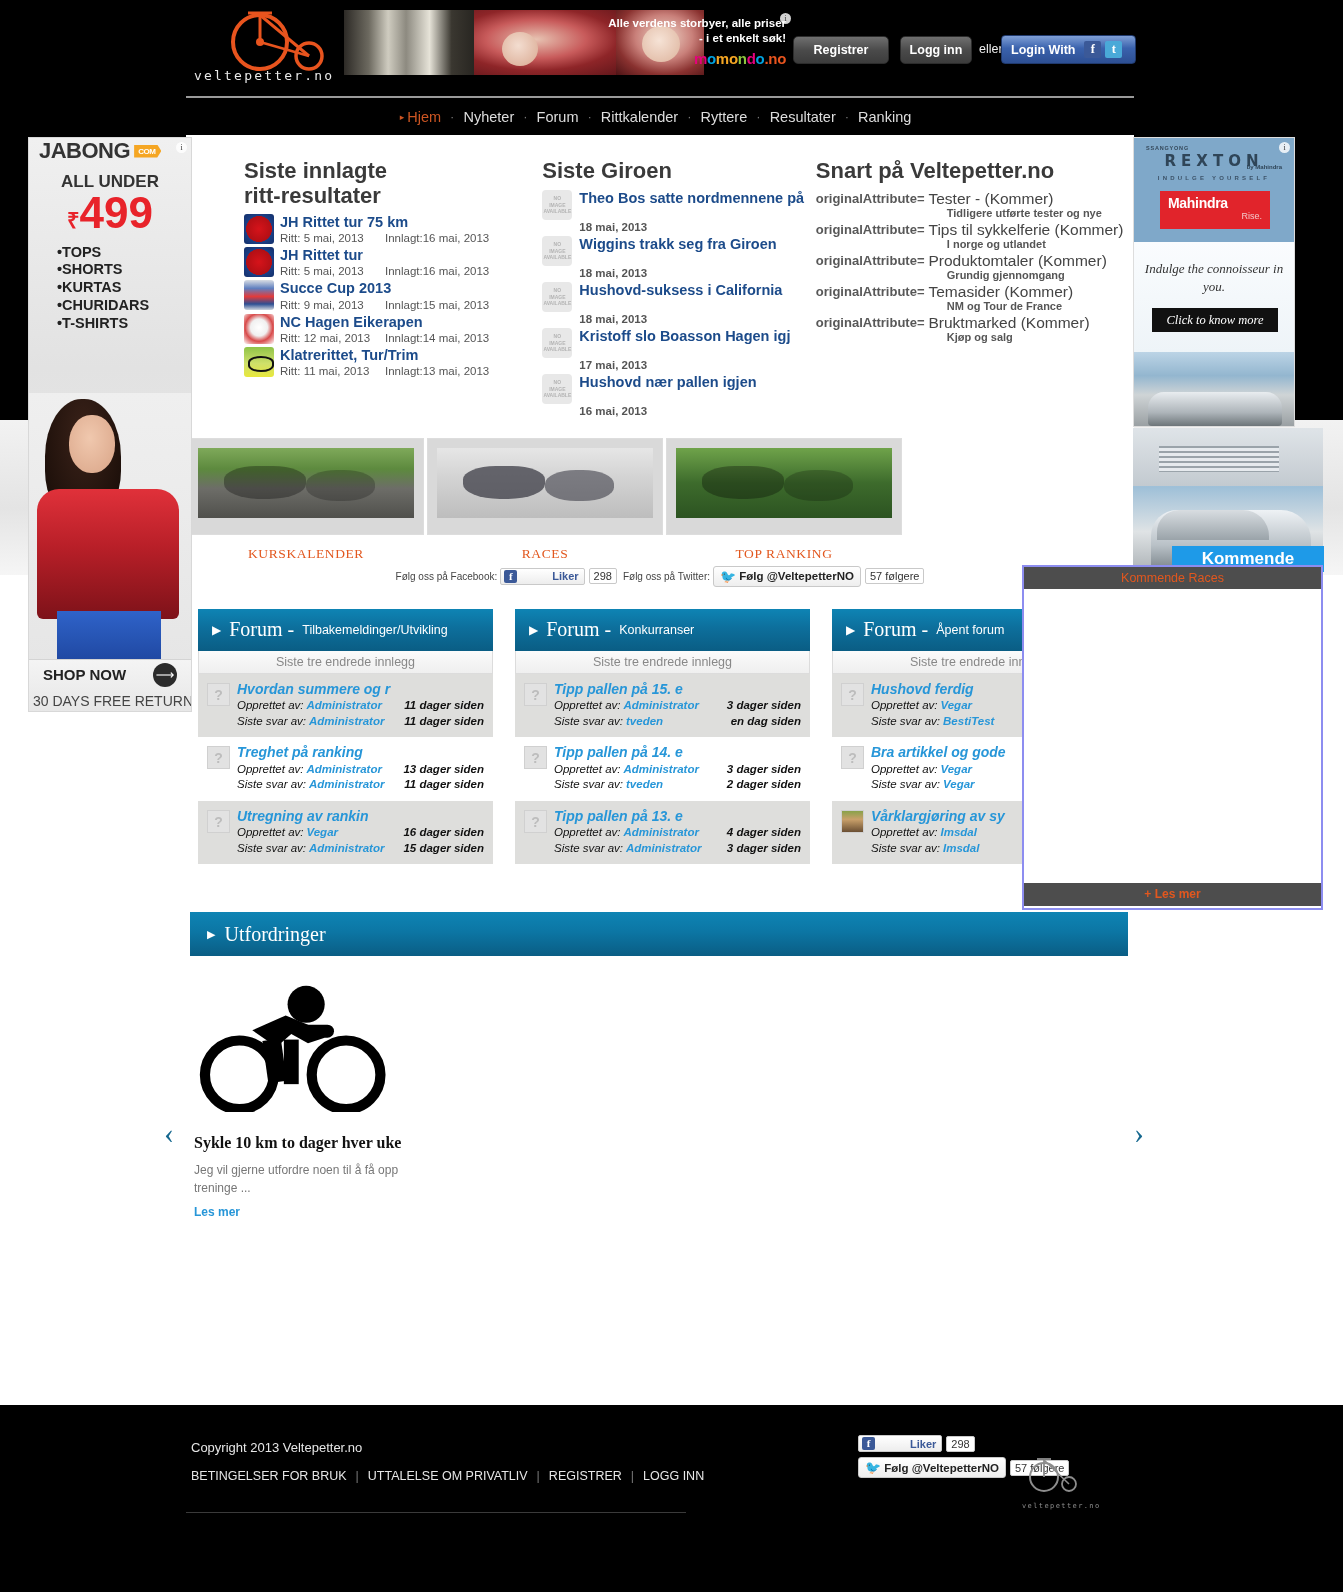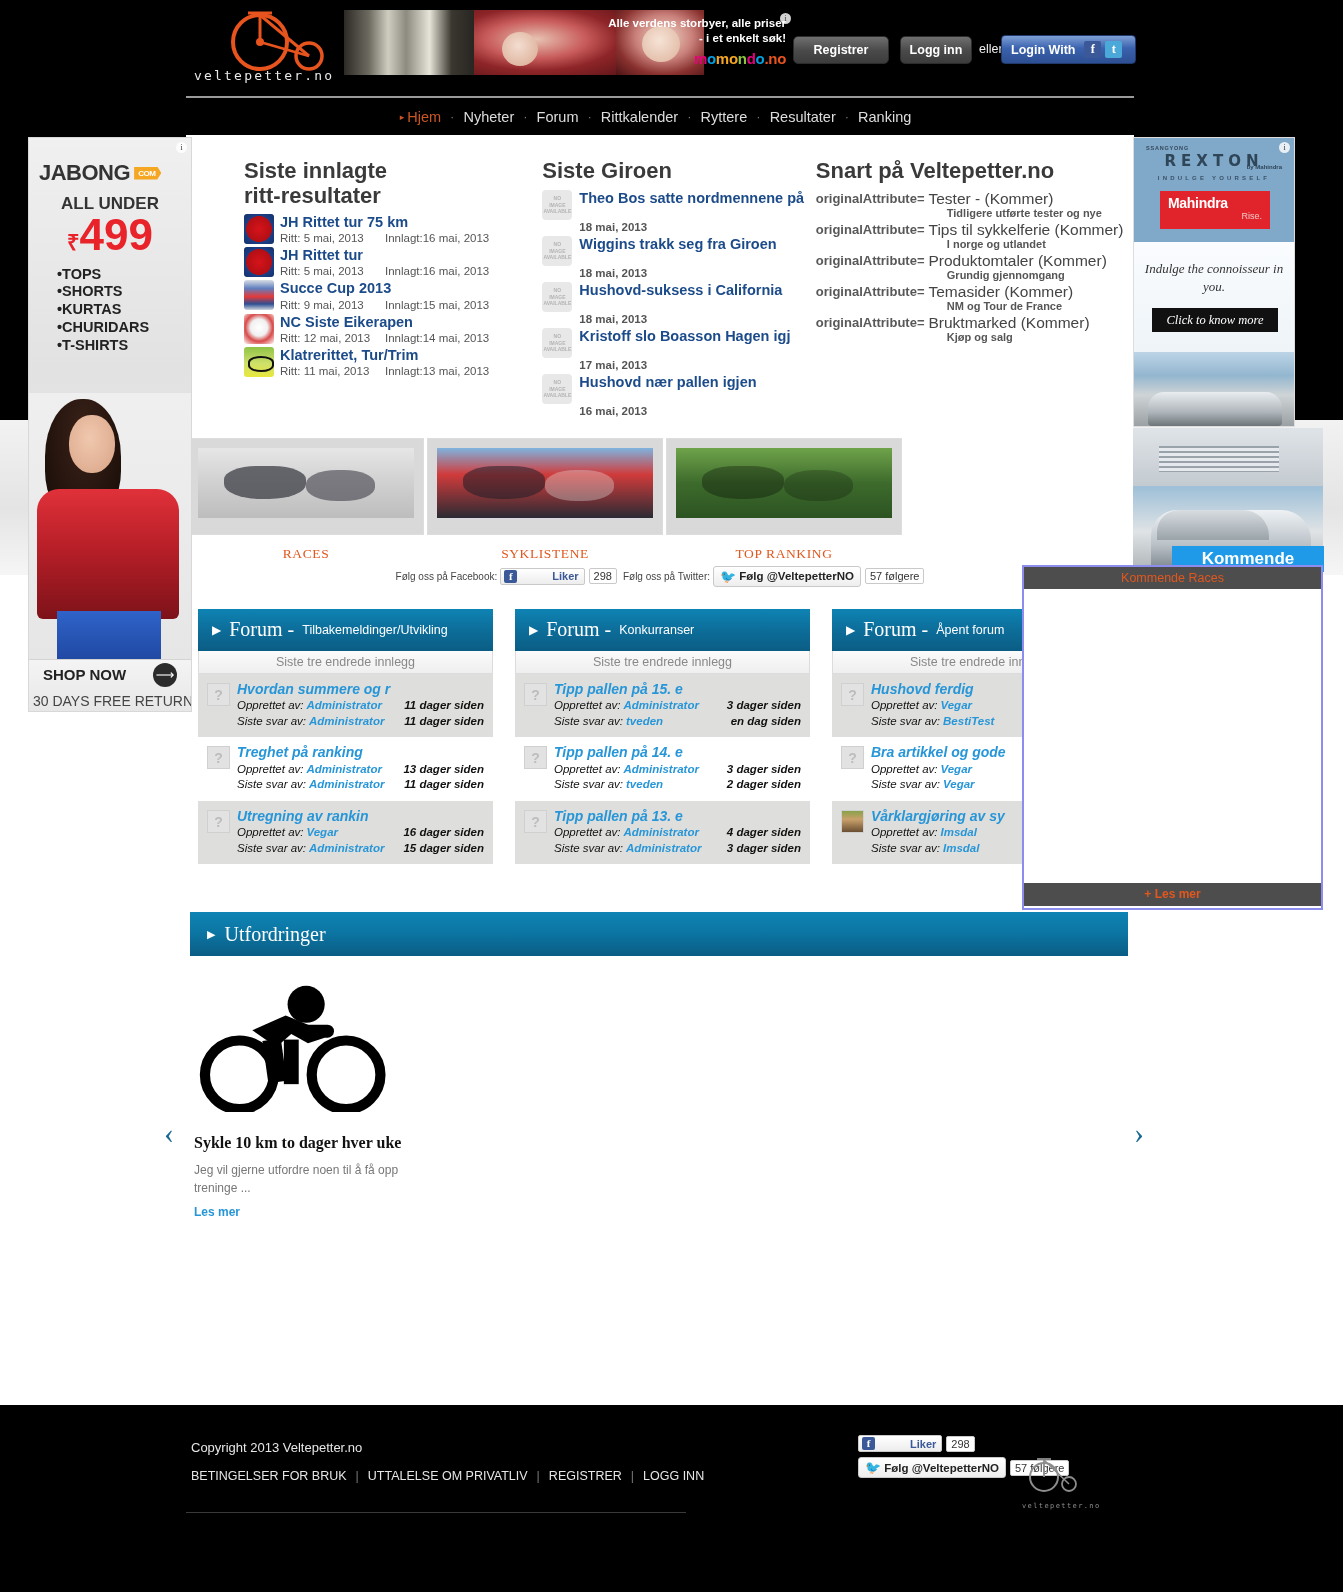--- a/index.html
+++ b/index.html
@@ -216,21 +216,21 @@
   .f-soc .r1 { display:flex; align-items:center; }
   .f-logo { position:absolute; right:48px; top:50px; width:64px; text-align:center; }
   .f-logo-word { color:#8d8d8d; font-size:7px; letter-spacing:1.4px;
     font-family:"DejaVu Sans Mono",monospace; margin-top:3px; }
   .f-rule { position:absolute; left:0; top:107px; width:500px; height:1px; background:#3a3a3a; }
 
   
   .left-ad { position:absolute; left:28px; top:137px; width:164px; height:575px; z-index:7;
     background:linear-gradient(180deg,#f0f0f0 0%,#e2e2e2 40%,#ededed 100%);
     border:1px solid #d8d8d8; overflow:hidden; cursor:pointer; }
-  .la-brand { margin:22px 0 0 10px; font-size:22px; font-weight:bold; color:#333;
+  .la-brand { margin:0 0 0 10px; font-size:22px; font-weight:bold; color:#333;
     letter-spacing:-.5px; display:flex; align-items:center; }
   .la-com { background:#f5a623; color:#fff; font-size:8px; font-weight:bold;
     padding:2px 6px 2px 4px; margin-left:4px; clip-path:polygon(0 0,85% 0,100% 50%,85% 100%,0 100%); }
   .la-sub { text-align:center; font-size:17px; font-weight:bold; color:#333; margin-top:8px; }
   .la-price { text-align:center; font-size:44px; font-weight:bold; color:#e8232a; line-height:.95; }
   .la-price small { font-size:22px; }
   .la-list { margin:10px 0 0 28px; font-size:14.5px; font-weight:bold; color:#222; line-height:1.22; }
   .la-photo { position:absolute; left:0; top:255px; width:164px; height:270px;
     background:linear-gradient(180deg,#efefef 0%,#e6e6e6 100%); overflow:hidden; }
   .la-hair { position:absolute; left:16px; top:6px; width:76px; height:120px;
@@ -401,21 +401,21 @@
                 <div class="res-title">Succe Cup 2013</div>
                 <div class="res-meta">
                   <span class="m1">Ritt: 9 mai, 2013</span>
                   <span>Innlagt:15 mai, 2013</span>
                 </div>
               </div>
             </div>
             <div class="res-row">
               <div class="res-ico ico-nc"></div>
               <div class="res-txt">
-                <div class="res-title">NC Siste Eikerapen</div>
+                <div class="res-title">NC Hagen Eikerapen</div>
                 <div class="res-meta">
                   <span class="m1">Ritt: 12 mai, 2013</span>
                   <span>Innlagt:14 mai, 2013</span>
                 </div>
               </div>
             </div>
             <div class="res-row">
               <div class="res-ico ico-kl"></div>
               <div class="res-txt">
                 <div class="res-title">Klatrerittet, Tur/Trim</div>
@@ -527,29 +527,29 @@
               </div>
               <div class="snart-s">Kjøp og salg</div>
             </div>
           </div>
       </div>
     </div>
 
     <div class="gallery" id="gallery">
         <div class="gcell">
           <div class="gframe">
-            <div class="gimg g2"></div>
-          </div>
-          <div class="gcap">RACES</div>
+            <div class="gimg g1"></div>
+          </div>
+          <div class="gcap">KURSKALENDER</div>
         </div>
         <div class="gcell">
           <div class="gframe">
-            <div class="gimg g3"></div>
-          </div>
-          <div class="gcap">SYKLISTENE</div>
+            <div class="gimg g2"></div>
+          </div>
+          <div class="gcap">RACES</div>
         </div>
         <div class="gcell">
           <div class="gframe">
             <div class="gimg g4"></div>
           </div>
           <div class="gcap">TOP RANKING</div>
         </div>
       </div>
 
     <div class="social">

